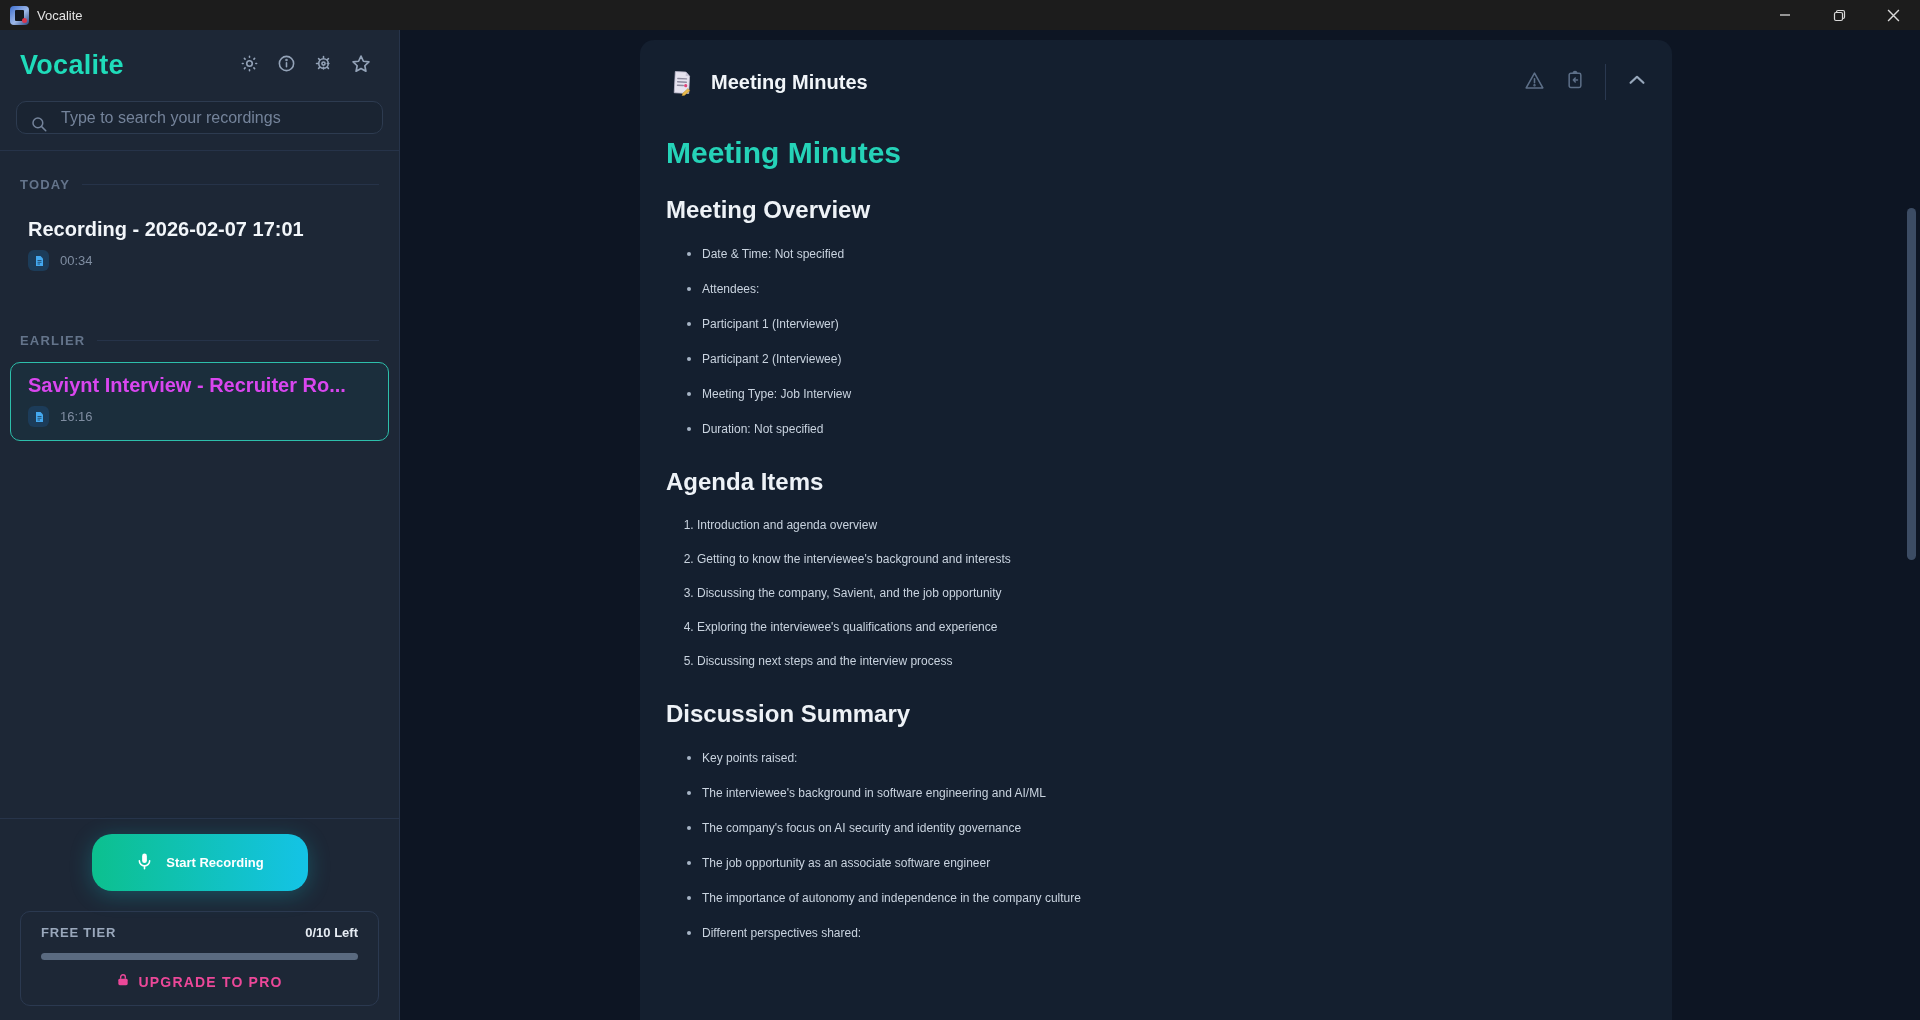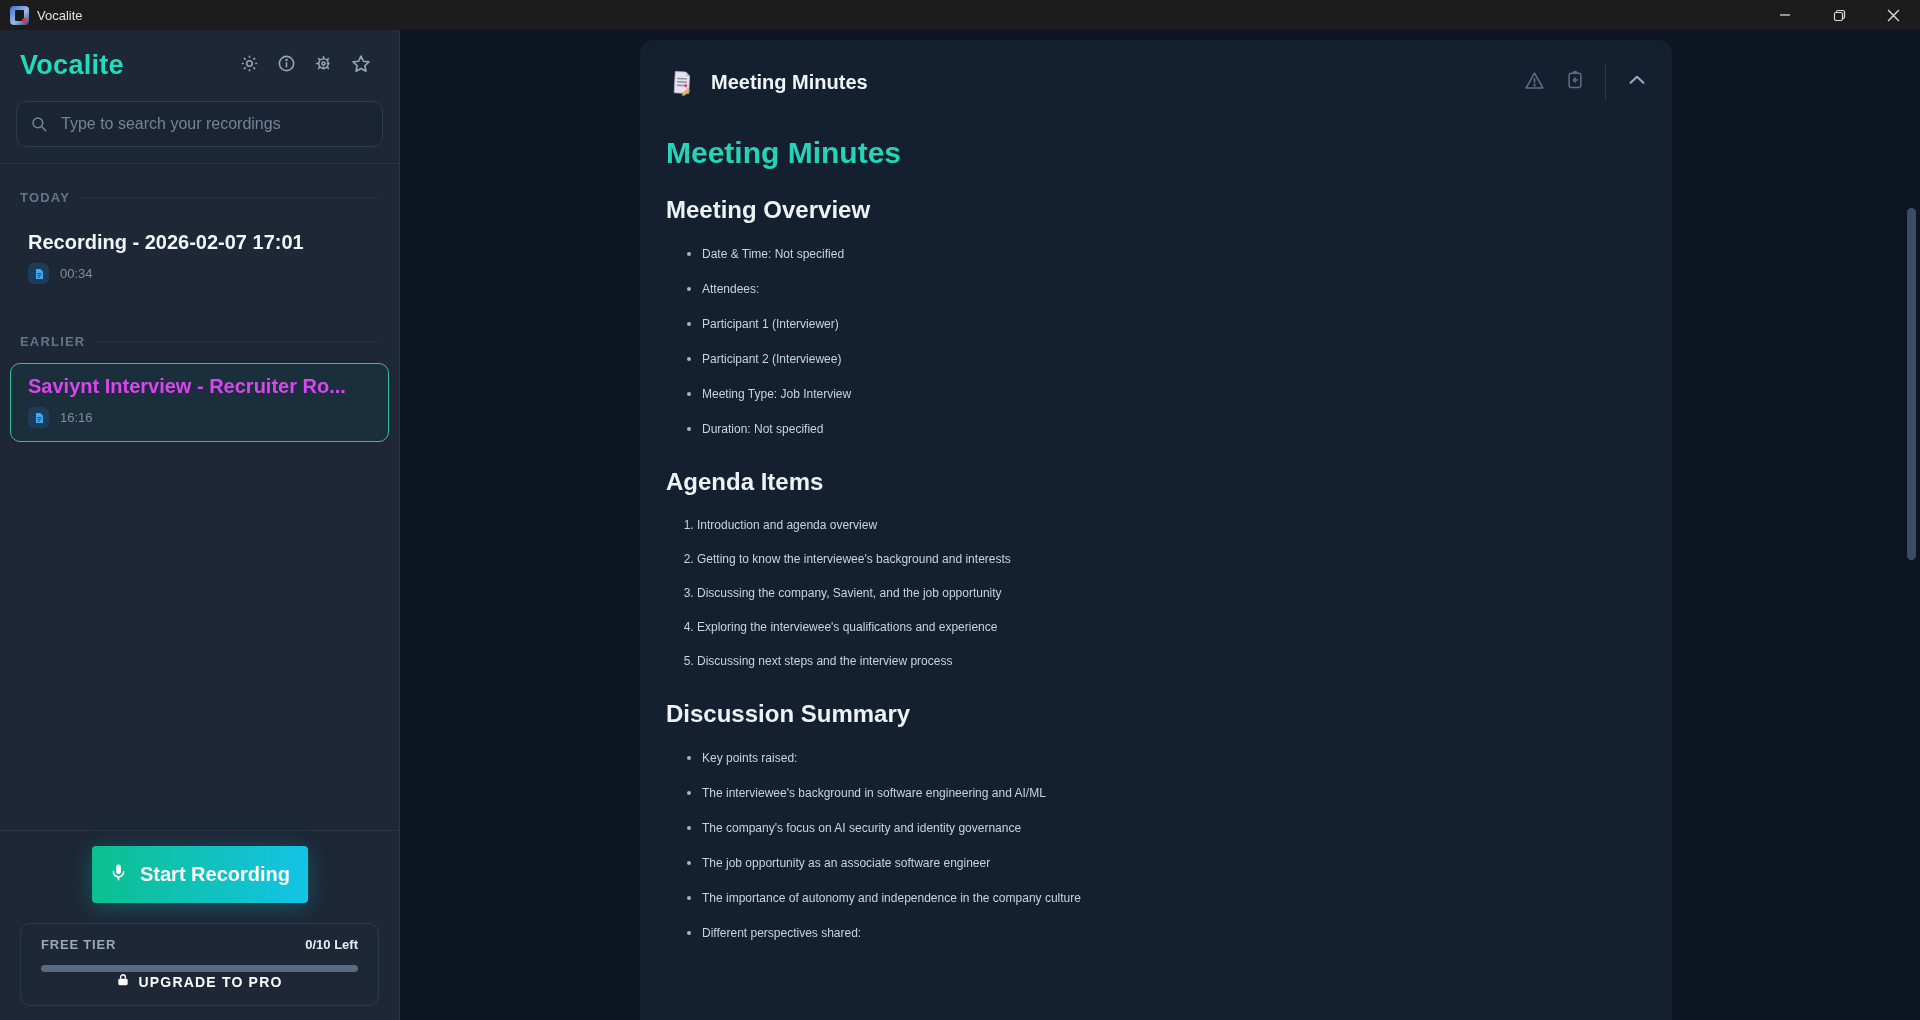--- a/index.html
+++ b/index.html
@@ -25,21 +25,21 @@
   
   .sidebar { width:400px; background:#1d2736; border-right:1px solid #27344a;
              display:flex; flex-direction:column; }
   .side-head { display:flex; align-items:center; justify-content:space-between; padding:20px 20px 12px 20px; }
   .logo { font-size:27px; font-weight:800; color:#1fdcba; letter-spacing:.3px; }
   .head-icons { display:flex; align-items:center; }
   .icon-btn { width:37px; height:30px; display:flex; align-items:center; justify-content:center; color:#94a3b8; }
 
   .search-wrap { margin:8px 16px 0 16px; position:relative; }
   .search-wrap svg { position:absolute; left:14px; top:14px; color:#74839a; }
-  .search-input { width:100%; height:46px; background:#1a2432; border:1px solid #2d3b50; border-radius:10px;
+  .search-input { width:100%; height:33px; background:#1a2432; border:1px solid #2d3b50; border-radius:10px;
       color:#dbe4ee; font-size:16px; padding:0 14px 0 44px; outline:none;
       font-family:"Liberation Sans",sans-serif; }
   .search-input::placeholder { color:#74839a; }
 
   .side-divider { border-top:1px solid #263349; margin-top:16px; }
 
   .group-label { display:flex; align-items:center; gap:12px; margin:26px 20px 0 20px; }
   .group-label .txt { font-size:13px; font-weight:700; letter-spacing:1.2px; color:#64748b; }
   .group-label .line { flex:1; height:1px; background:#263349; }
 
@@ -49,33 +49,33 @@
   .rec-meta { display:flex; align-items:center; gap:11px; }
   .rec-badge { width:21px; height:21px; border-radius:6px; background:#1c3c59;
        display:flex; align-items:center; justify-content:center; color:#44a9f0; }
   .rec-time { font-size:13px; color:#7f8da1; }
   .rec-item.selected { border-color:#2dbfab; background:#1b2e3c; }
   .rec-item.selected .rec-title { color:#d946ef; }
 
   .side-spacer { flex:1; }
   .side-footer { border-top:1px solid #27344a; padding-top:15px; }
 
-  .record-btn { width:216px; height:57px; margin:0 auto; border-radius:4px; border:none;
+  .record-btn { width:216px; height:57px; margin:0 auto; border-radius:20px; border:none;
       display:flex; align-items:center; justify-content:center; gap:12px;
       background:linear-gradient(90deg,#0cc08e,#14c3e6); color:#ffffff;
-      font-size:20px; font-weight:700; font-family:"Liberation Sans",sans-serif;
+      font-size:13px; font-weight:700; font-family:"Liberation Sans",sans-serif;
       box-shadow:0 4px 22px rgba(18,197,208,.28); cursor:pointer; }
 
   .tier-card { margin:20px 20px 14px 20px; border:1px solid #2b3950; border-radius:10px; padding:13px 20px 15px 20px; }
   .tier-row { display:flex; align-items:center; justify-content:space-between; }
   .tier-label { font-size:13px; font-weight:700; letter-spacing:.8px; color:#9aa8bc; }
   .tier-remaining { font-size:13px; font-weight:700; color:#e6ecf3; }
   .tier-bar { margin-top:13px; height:7px; border-radius:4px; background:#5a6a80; }
-  .upgrade { margin-top:1px; display:flex; align-items:center; justify-content:center; gap:8px;
-      color:#ffffff; font-size:14px; font-weight:700; letter-spacing:1.2px; cursor:pointer; }
+  .upgrade { margin-top:13px; display:flex; align-items:center; justify-content:center; gap:8px;
+      color:#ec4899; font-size:14px; font-weight:700; letter-spacing:1.2px; cursor:pointer; }
 
   
   .main { position:relative; flex:1; background:#0d1523; }
   .card { position:absolute; left:240px; top:10px; width:1032px; height:1010px;
           background:#141f2f; border-radius:14px; }
   .card-head { display:flex; align-items:center; justify-content:space-between; padding:24px 24px 0 28px; }
   .card-head-left { display:flex; align-items:center; gap:16px; }
   .memo-icon { width:27px; height:27px; }
   .card-title { font-size:20px; font-weight:700; color:#f1f5f9; }
   .card-head-right { display:flex; align-items:center; gap:20px; color:#5d6f88; }
@@ -190,21 +190,21 @@
             <svg width="12" height="12" viewBox="0 0 24 24" fill="currentColor">
               <path d="M6 2h9l5 5v15H6z"></path>
                 <path d="M9 11h8M9 14.5h8M9 18h5" stroke="#1c3c59" stroke-width="1.6"></path>
             </svg>
           </span>
           <span class="rec-time">00:34</span>
         </div>
       </div>
     </div>
 
-    <div class="group-label" style="margin-top:36px;">
+    <div class="group-label" style="margin-top:48px;">
       <span class="txt">EARLIER</span>
       <span class="line"></span>
     </div>
     <div class="rec-list">
       <div class="rec-item selected">
         <div class="rec-title">Saviynt Interview - Recruiter Ro...</div>
         <div class="rec-meta">
           <span class="rec-badge">
             <svg width="12" height="12" viewBox="0 0 24 24" fill="currentColor">
               <path d="M6 2h9l5 5v15H6z"></path>

